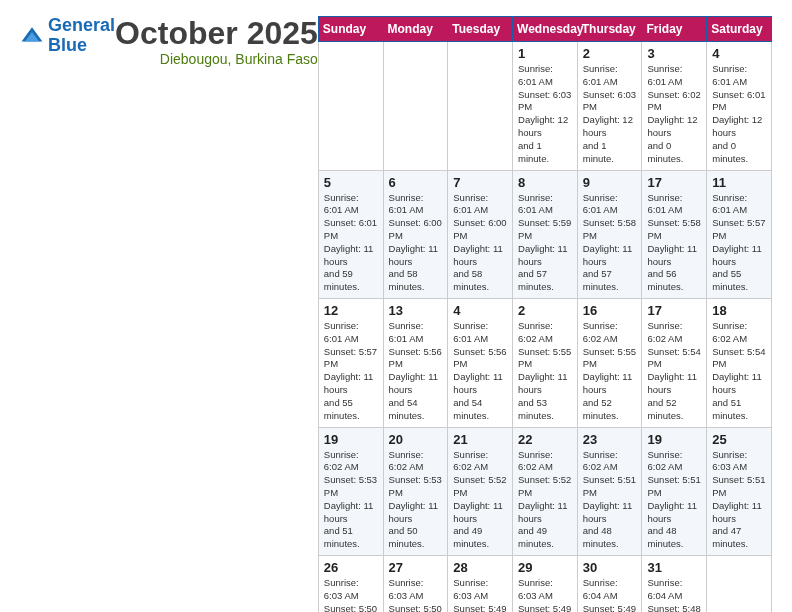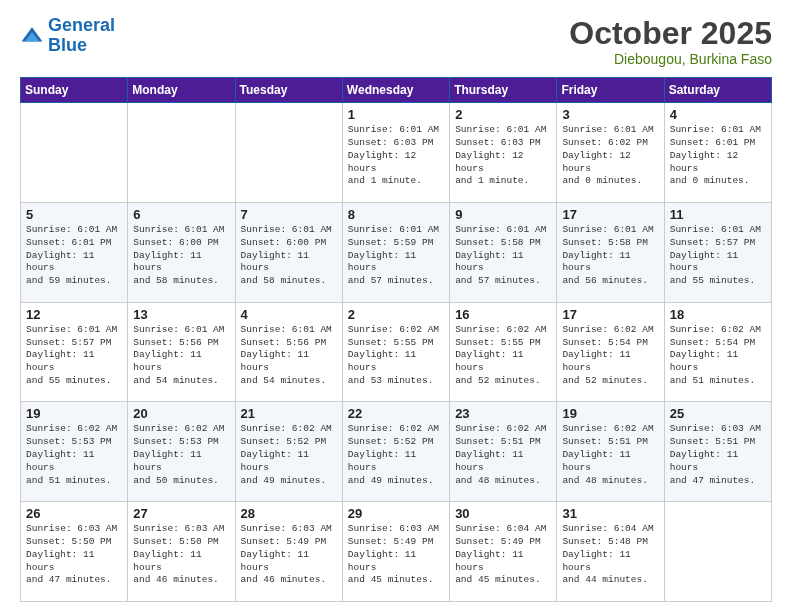--- a/index.html
+++ b/index.html
@@ -8,21 +8,21 @@
       height: 612px;
       font-family: Arial, sans-serif;
       background: #fff;
       overflow: hidden;
     }
     .page {
       width: 792px;
       height: 612px;
       padding: 16px 20px 10px 20px;
       display: flex;
-      flex-direction: column;
+      flex-direction: row;
     }
     .header {
       display: flex;
       justify-content: space-between;
       align-items: flex-start;
       margin-bottom: 10px;
     }
     .logo {
       display: flex;
       align-items: center;
@@ -82,33 +82,32 @@
       font-size: 13px;
       font-weight: bold;
       color: #222;
       display: block;
       margin-bottom: 2px;
     }
     .day-info {
       font-size: 9.5px;
       line-height: 1.35;
       color: #333;
-      font-family: Liberation Mono, monospace;
     }
     .empty-cell {
       background: #f9f9f9;
     }
     tr:nth-child(odd) td {
       background: #fff;
     }
     tr:nth-child(even) td {
       background: #f3f7fb;
     }
     .calendar thead tr th {
-      background: #4c1d95;
+      background: #be185d;
     }
   </style>
 </head>
 <body>
 
 <div class="page">
   <div class="header">
     <div class="logo">
       <svg class="logo-icon" viewBox="0 0 30 30" xmlns="http://www.w3.org/2000/svg">
         <polygon points="15,4 28,22 2,22" fill="#1a6bb5"></polygon>

